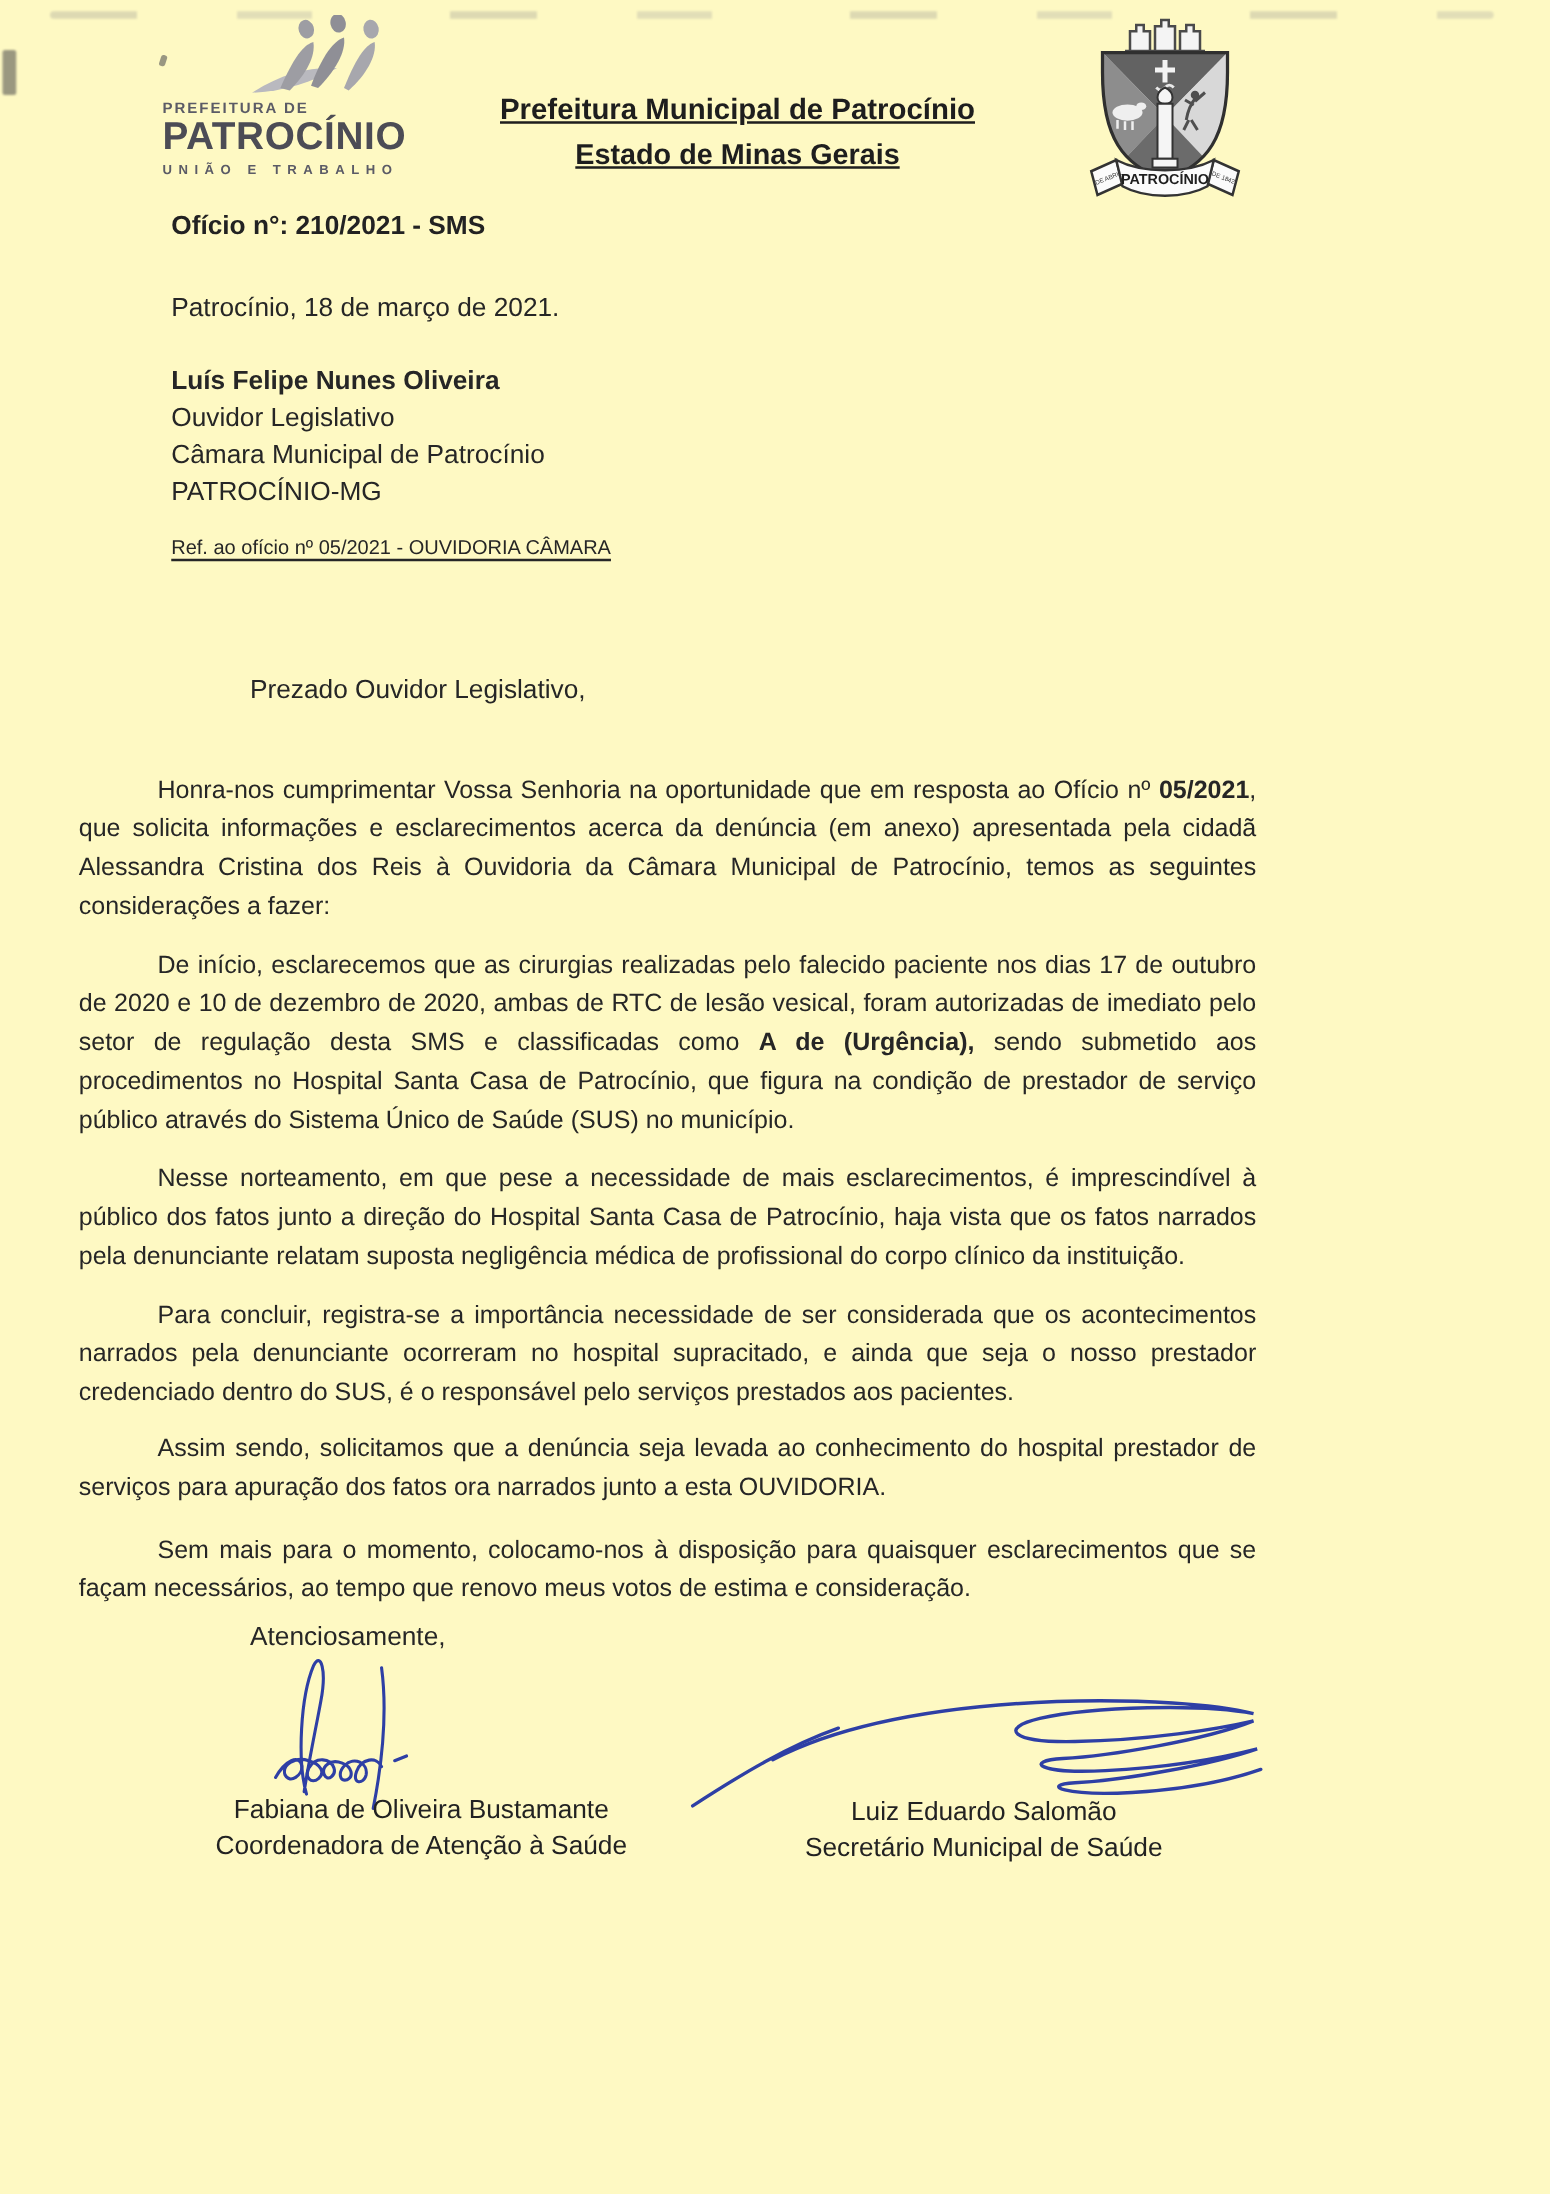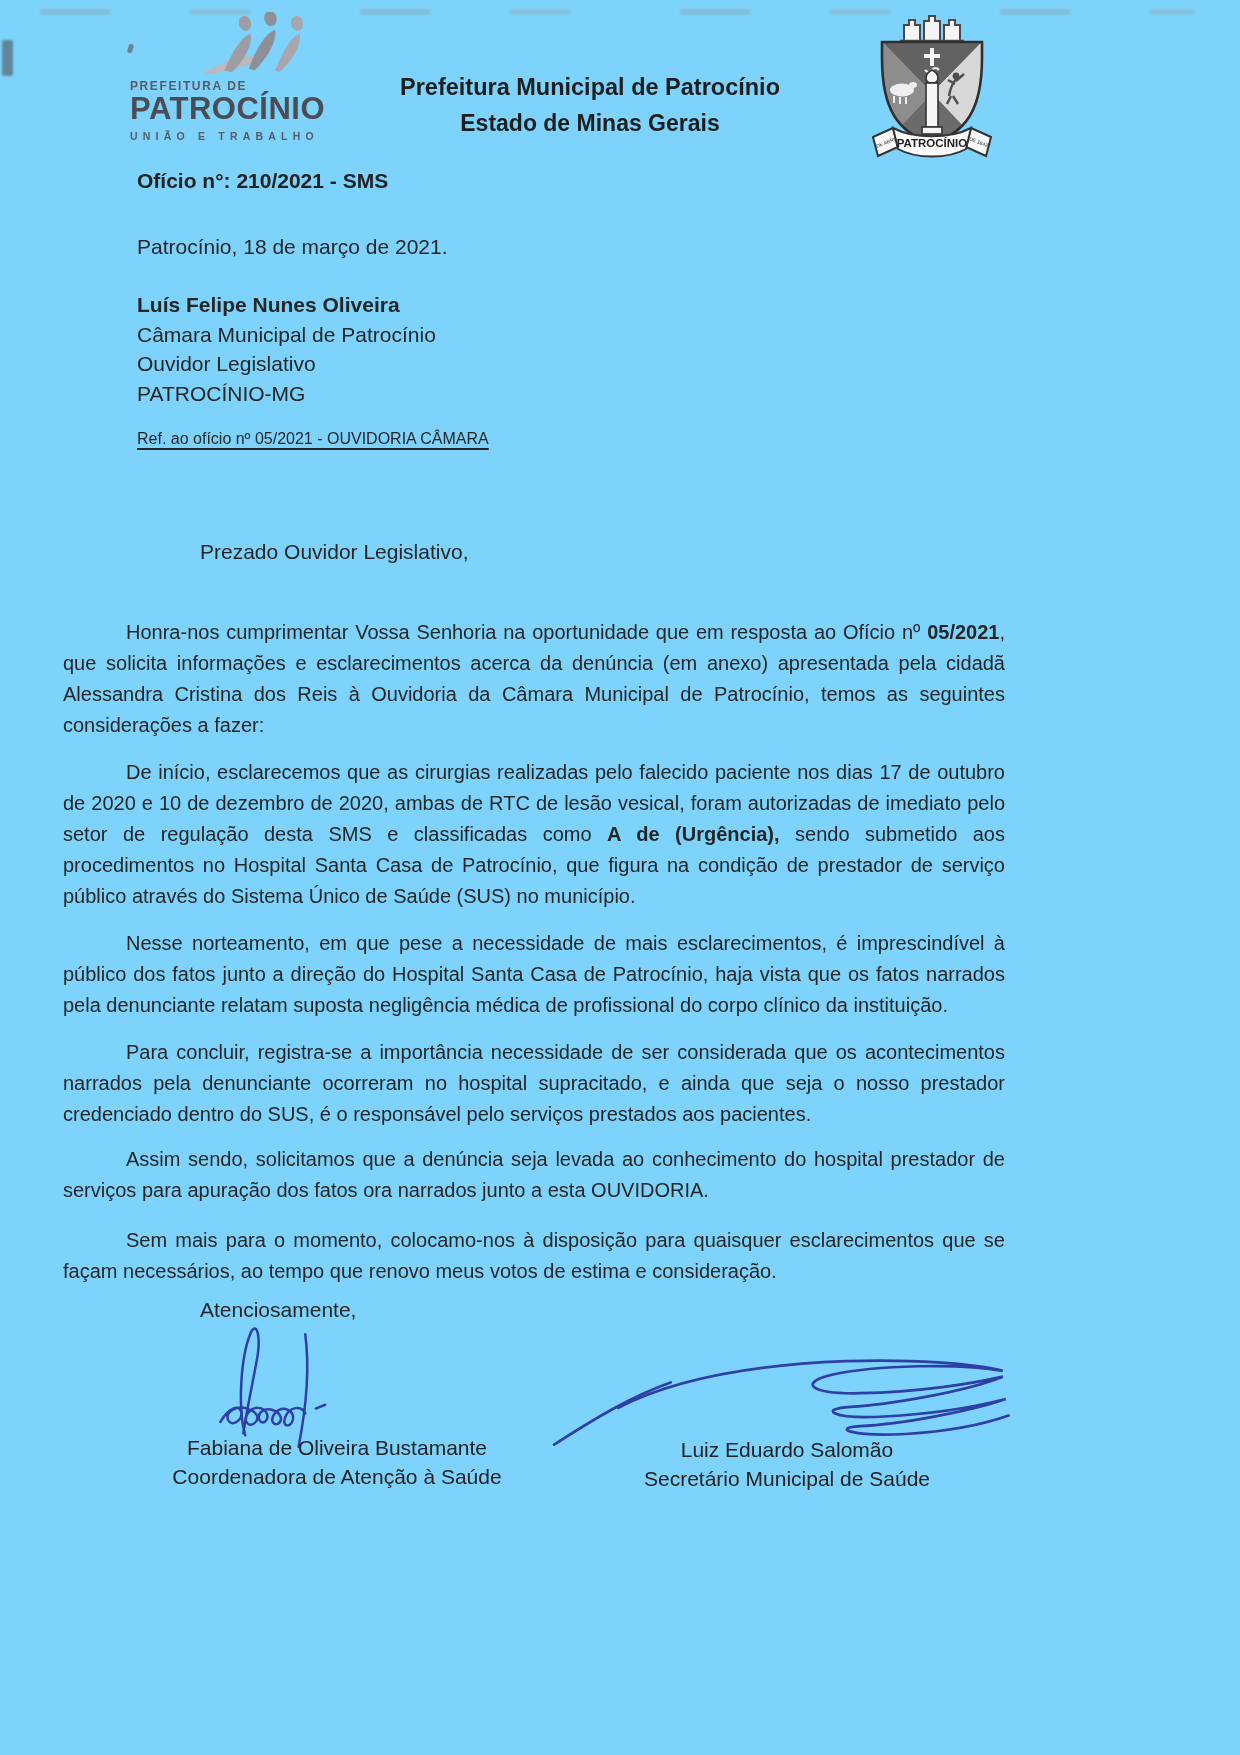--- a/index.html
+++ b/index.html
@@ -1,20 +1,20 @@
 <!DOCTYPE html>
 <html lang="pt"><head>
 <meta charset="utf-8">
 <style>
   html,body{margin:0;padding:0;background:#d8d8d8;}
   .page{
     position:relative;
     width:1240px;height:1755px;
     margin:0 auto;
-    background:#7dd3fc;
+    background:#fef9c3;
     font-family:"Liberation Sans","DejaVu Sans",sans-serif;
     color:#262626;
     overflow:hidden;
   }
   .bold{font-weight:bold;}
   
   .artifact-top{
     position:absolute;top:9px;left:40px;right:45px;height:6px;
     background:repeating-linear-gradient(90deg,#8a8a8a 0 70px,transparent 70px 150px,#9a9a9a 150px 210px,transparent 210px 320px);
     opacity:.28;filter:blur(1px);border-radius:3px;
@@ -27,21 +27,21 @@
     position:absolute;left:128px;top:44px;width:5px;height:9px;
     background:#555;opacity:.6;border-radius:2px;transform:rotate(18deg);
   }
   
   .header{position:relative;height:168px;}
   .logo{position:absolute;left:130px;top:12px;width:210px;}
   .logo-graphic{display:block;margin-left:62px;}
   .logo-pref{font-size:12px;font-weight:bold;color:#5b5b66;letter-spacing:1.6px;margin-top:1px;}
   .logo-name{font-size:31px;font-weight:bold;color:#4c4c55;letter-spacing:.5px;line-height:1.05;}
   .logo-slogan{font-size:10.5px;font-weight:bold;color:#5b5b66;letter-spacing:5.2px;margin-top:4px;white-space:nowrap;}
-  .title-block{position:absolute;left:330px;top:76px;width:520px;text-align:center;font-weight:bold;color:#1e1e1e;}
+  .title-block{position:absolute;left:330px;top:76px;width:520px;text-align:center;font-weight:bold;color:#1e1e1e;text-decoration:underline;}
   .title-line1{font-size:23.5px;line-height:1;}
   .title-line2{font-size:23px;line-height:1;margin-top:12px;}
   .crest{position:absolute;left:852px;top:10px;width:160px;height:152px;}
   
   .oficio{margin:0 235px 0 137px;font-size:21px;line-height:26px;font-weight:bold;color:#222;}
   .date-line{margin:41px 235px 0 137px;font-size:21px;line-height:24px;}
   .addressee{margin:31px 235px 0 137px;font-size:21px;line-height:29.5px;}
   .reference{margin:18px 235px 0 137px;font-size:16px;line-height:26px;font-weight:normal;text-decoration:underline;text-underline-offset:4px;text-decoration-thickness:2px;}
   .salutation{margin:85px 235px 0 137px;font-size:21px;line-height:30px;text-indent:63px;}
   .body-text{margin:0 235px 0 63px;font-size:20px;line-height:31px;text-align:justify;}
@@ -143,22 +143,22 @@
       </svg>
     </div>
   </div>
 
   <div class="oficio">Ofício n°: 210/2021 - SMS</div>
 
   <div class="date-line">Patrocínio, 18 de março de 2021.</div>
 
   <div class="addressee">
       <div class="bold">Luís Felipe Nunes Oliveira</div>
+      <div>Ouvidor Legislativo</div>
       <div>Câmara Municipal de Patrocínio</div>
-      <div>Ouvidor Legislativo</div>
       <div>PATROCÍNIO-MG</div>
     </div>
 
   <div class="reference">Ref. ao ofício nº 05/2021 - OUVIDORIA CÂMARA</div>
 
   <div class="salutation">Prezado Ouvidor Legislativo,</div>
 
   <div class="body-text">
       <p class="p1"><span>Honra-nos cumprimentar Vossa Senhoria na oportunidade que em resposta ao Ofício nº </span><span class="bold">05/2021</span><span>, que solicita informações e esclarecimentos acerca da denúncia (em anexo) apresentada pela cidadã Alessandra Cristina dos Reis à Ouvidoria da Câmara Municipal de Patrocínio, temos as seguintes considerações a fazer:</span></p>
       <p class="p2"><span>De início, esclarecemos que as cirurgias realizadas pelo falecido paciente nos dias 17 de outubro de 2020 e 10 de dezembro de 2020, ambas de RTC de lesão vesical, foram autorizadas de imediato pelo setor de regulação desta SMS e classificadas como </span><span class="bold">A de (Urgência),</span><span> sendo submetido aos procedimentos no Hospital Santa Casa de Patrocínio, que figura na condição de prestador de serviço público através do Sistema Único de Saúde (SUS) no município.</span></p>

